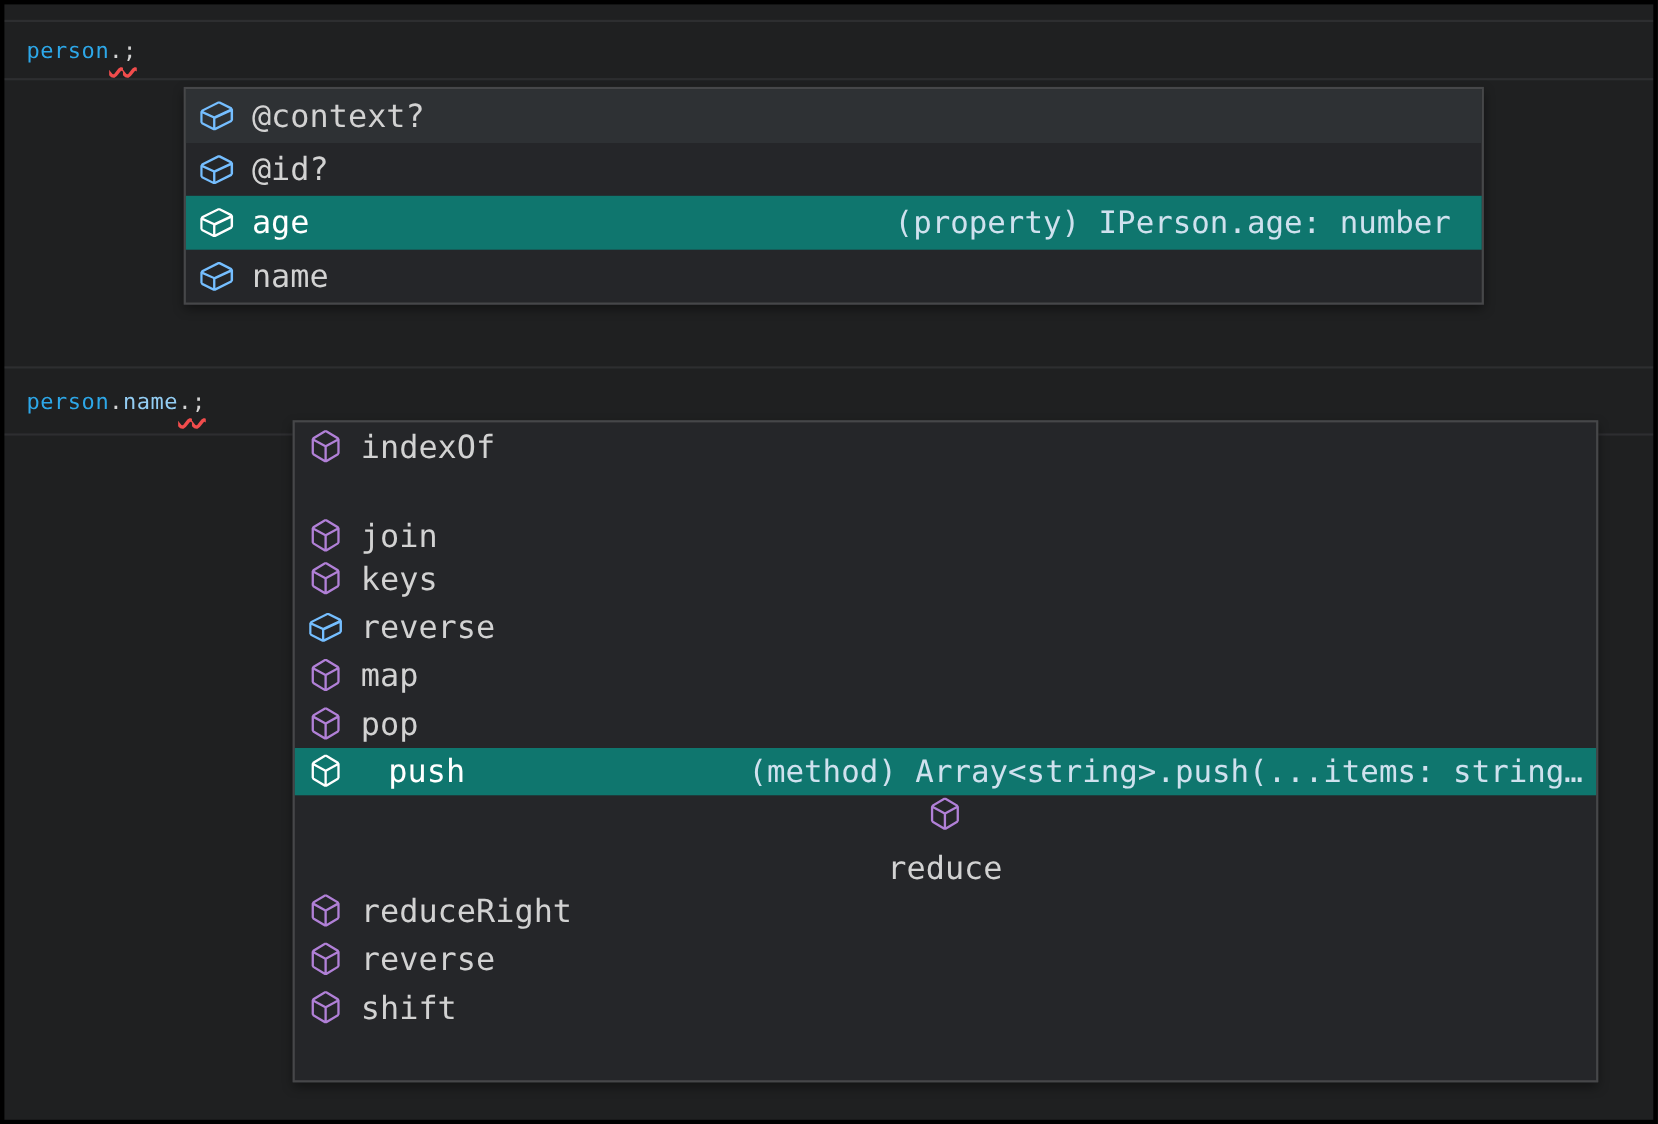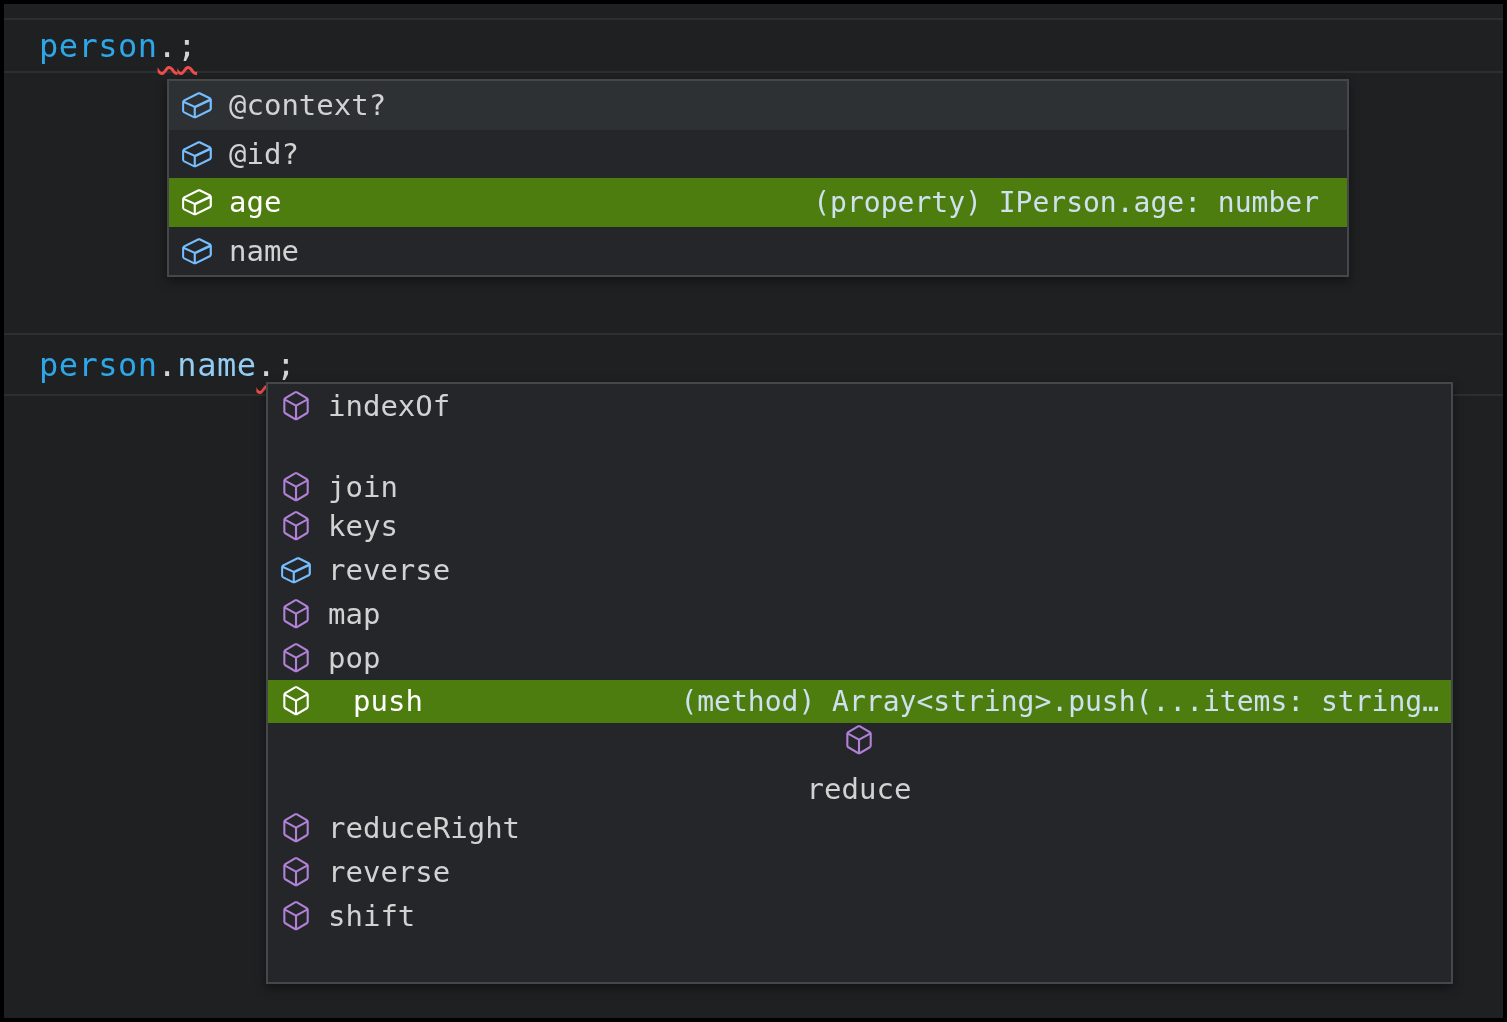--- a/index.html
+++ b/index.html
@@ -15,22 +15,22 @@
   }
 
   
   .code-line {
     position:absolute; left:0; right:0;
     border-top:2px solid #2d2e30;
     border-bottom:2px solid #2d2e30;
     display:flex; align-items:center;
   }
   .code-text {
-    padding-left:35px;
-    font-size:32px;
+    padding-left:20px;
+    font-size:20px;
     letter-spacing:0.5px;
     white-space:pre;
   }
   .code-text span { display:inline-block; }
   .squiggle {
     text-decoration-line:underline;
     text-decoration-style:wavy;
     text-decoration-thickness:2.5px;
     text-underline-offset:9px;
     text-decoration-skip-ink:none;
@@ -51,21 +51,21 @@
   }
   .srow .sicon { display:flex; align-items:center; flex:0 0 auto; }
   .srow .slabel { font-size:29px; color:#d2d2d2; }
   .srow .sdetail {
     margin-left:auto;
     font-size:28px;
     color:#cfe1ee;
     overflow:hidden;
   }
   .srow.hover { background:#2e3134; }
-  .srow.selected { background:#4d7c0f; }
+  .srow.selected { background:#0f766e; }
   .srow.selected .slabel { color:#ffffff; }
 </style>
 </head>
 <body>
 
 <div class="screen">
 
   <div class="code-line" style="top:14px; height:55px;">
     <div class="code-text"><span style="color: rgb(45, 167, 232);">person</span><span class="squiggle" style="color: rgb(212, 212, 212); text-decoration-color: rgb(241, 76, 76);">.</span><span class="squiggle" style="color: rgb(212, 212, 212); text-decoration-color: rgb(241, 76, 76);">;</span></div>
   </div>

